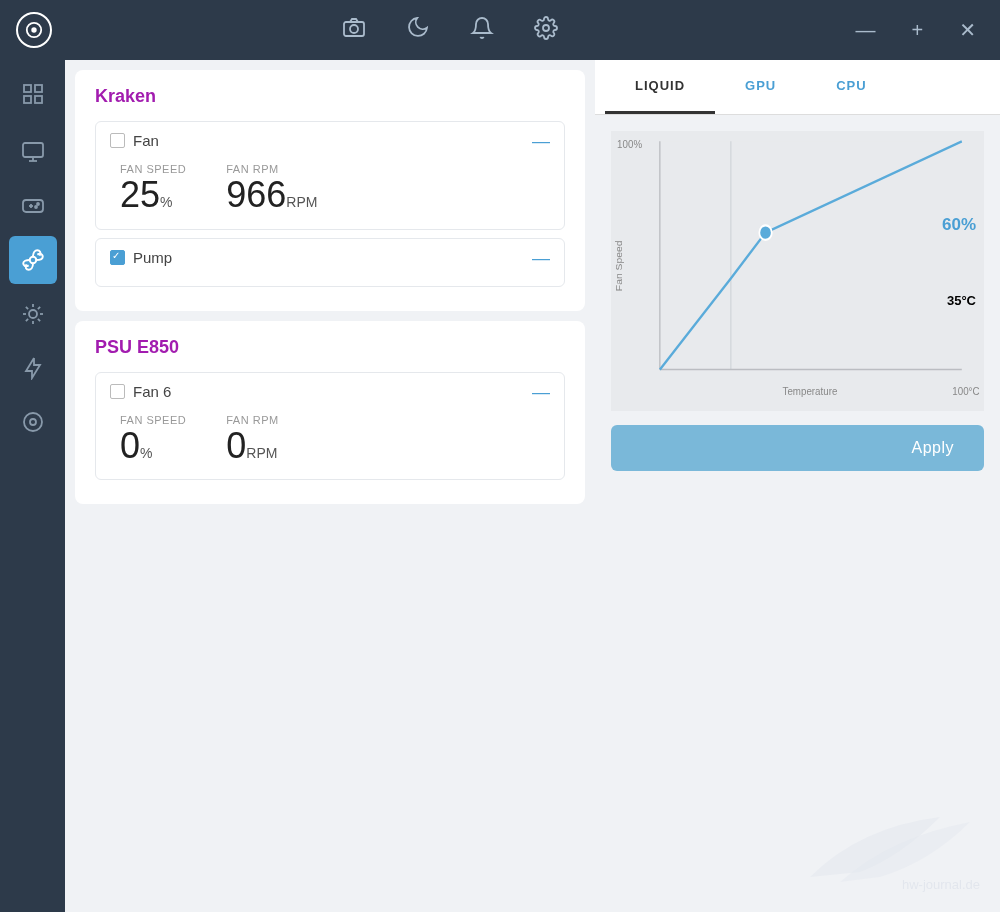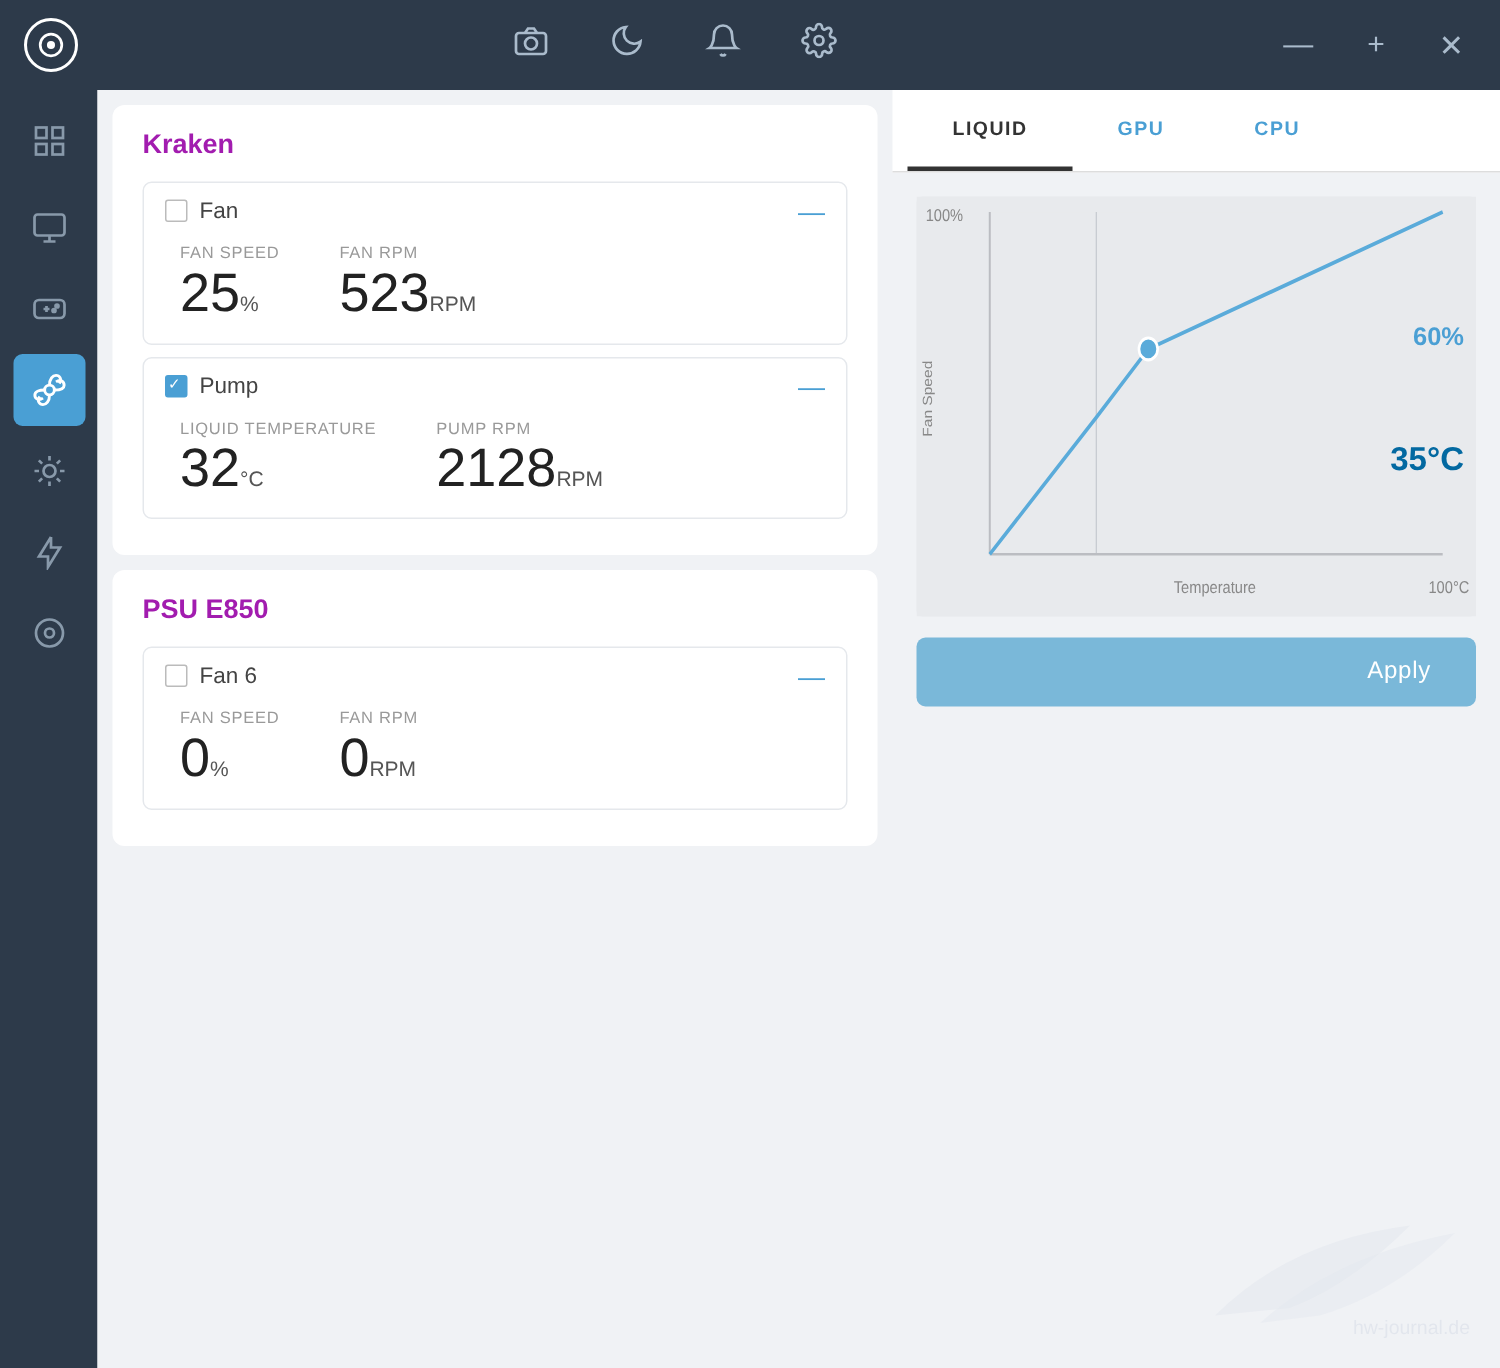--- a/index.html
+++ b/index.html
@@ -388,46 +388,32 @@
           <div class="stats-row">
             <div class="stat-item">
               <span class="stat-label">FAN SPEED</span>
               <span class="stat-value">
                 <span>25</span><span class="stat-unit">%</span>
               </span>
             </div>
             <div class="stat-item">
               <span class="stat-label">FAN RPM</span>
               <span class="stat-value">
-                <span>523</span><span class="stat-unit">RPM</span>
+                <span>966</span><span class="stat-unit">RPM</span>
               </span>
             </div>
           </div>
         </div>
 
         <div class="component-row">
           <div class="component-header">
             <div class="component-checkbox checked"></div>
             <span class="component-name">Pump</span>
           </div>
           <span class="collapse-btn">—</span>
-          <div class="stats-row">
-            <div class="stat-item">
-              <span class="stat-label">LIQUID TEMPERATURE</span>
-              <span class="stat-value">
-                <span>32</span><span class="stat-unit">°C</span>
-              </span>
-            </div>
-            <div class="stat-item">
-              <span class="stat-label">PUMP RPM</span>
-              <span class="stat-value">
-                <span>2128</span><span class="stat-unit">RPM</span>
-              </span>
-            </div>
-          </div>
         </div>
       </div>
 
       <div class="device-card">
         <div class="device-title">PSU E850</div>
 
         <div class="component-row">
           <div class="component-header">
             <div class="component-checkbox"></div>
             <span class="component-name">Fan 6</span>
@@ -485,21 +471,21 @@
             <text x="35" y="16" fill="#888" font-size="11" text-anchor="end" font-family="Arial">100%</text>
 
             <text x="224" y="255" fill="#888" font-size="11" text-anchor="middle" font-family="Arial">Temperature</text>
 
             <text x="415" y="255" fill="#888" font-size="11" text-anchor="end" font-family="Arial">100°C</text>
           </svg>
           
           
           <div style="position:absolute; right:8px; top:30%; color:#4a9fd4; font-size:17px; font-weight:600;">60%</div>
           
-          <div style="position:absolute; right:8px; top:58%; color:#0369a1; font-size:22px; font-weight:600;">35°C</div>
+          <div style="position:absolute; right:8px; top:58%; color:#000000; font-size:13px; font-weight:600;">35°C</div>
         </div>
 
         
         <button class="apply-btn">Apply</button>
       </div>
 
       <div style="flex:1; position:relative;">
         <div style="position:absolute; bottom:20px; right:20px; opacity:0.13; text-align:right;">
           <div style="position:relative; width:200px; height:80px;">
             

